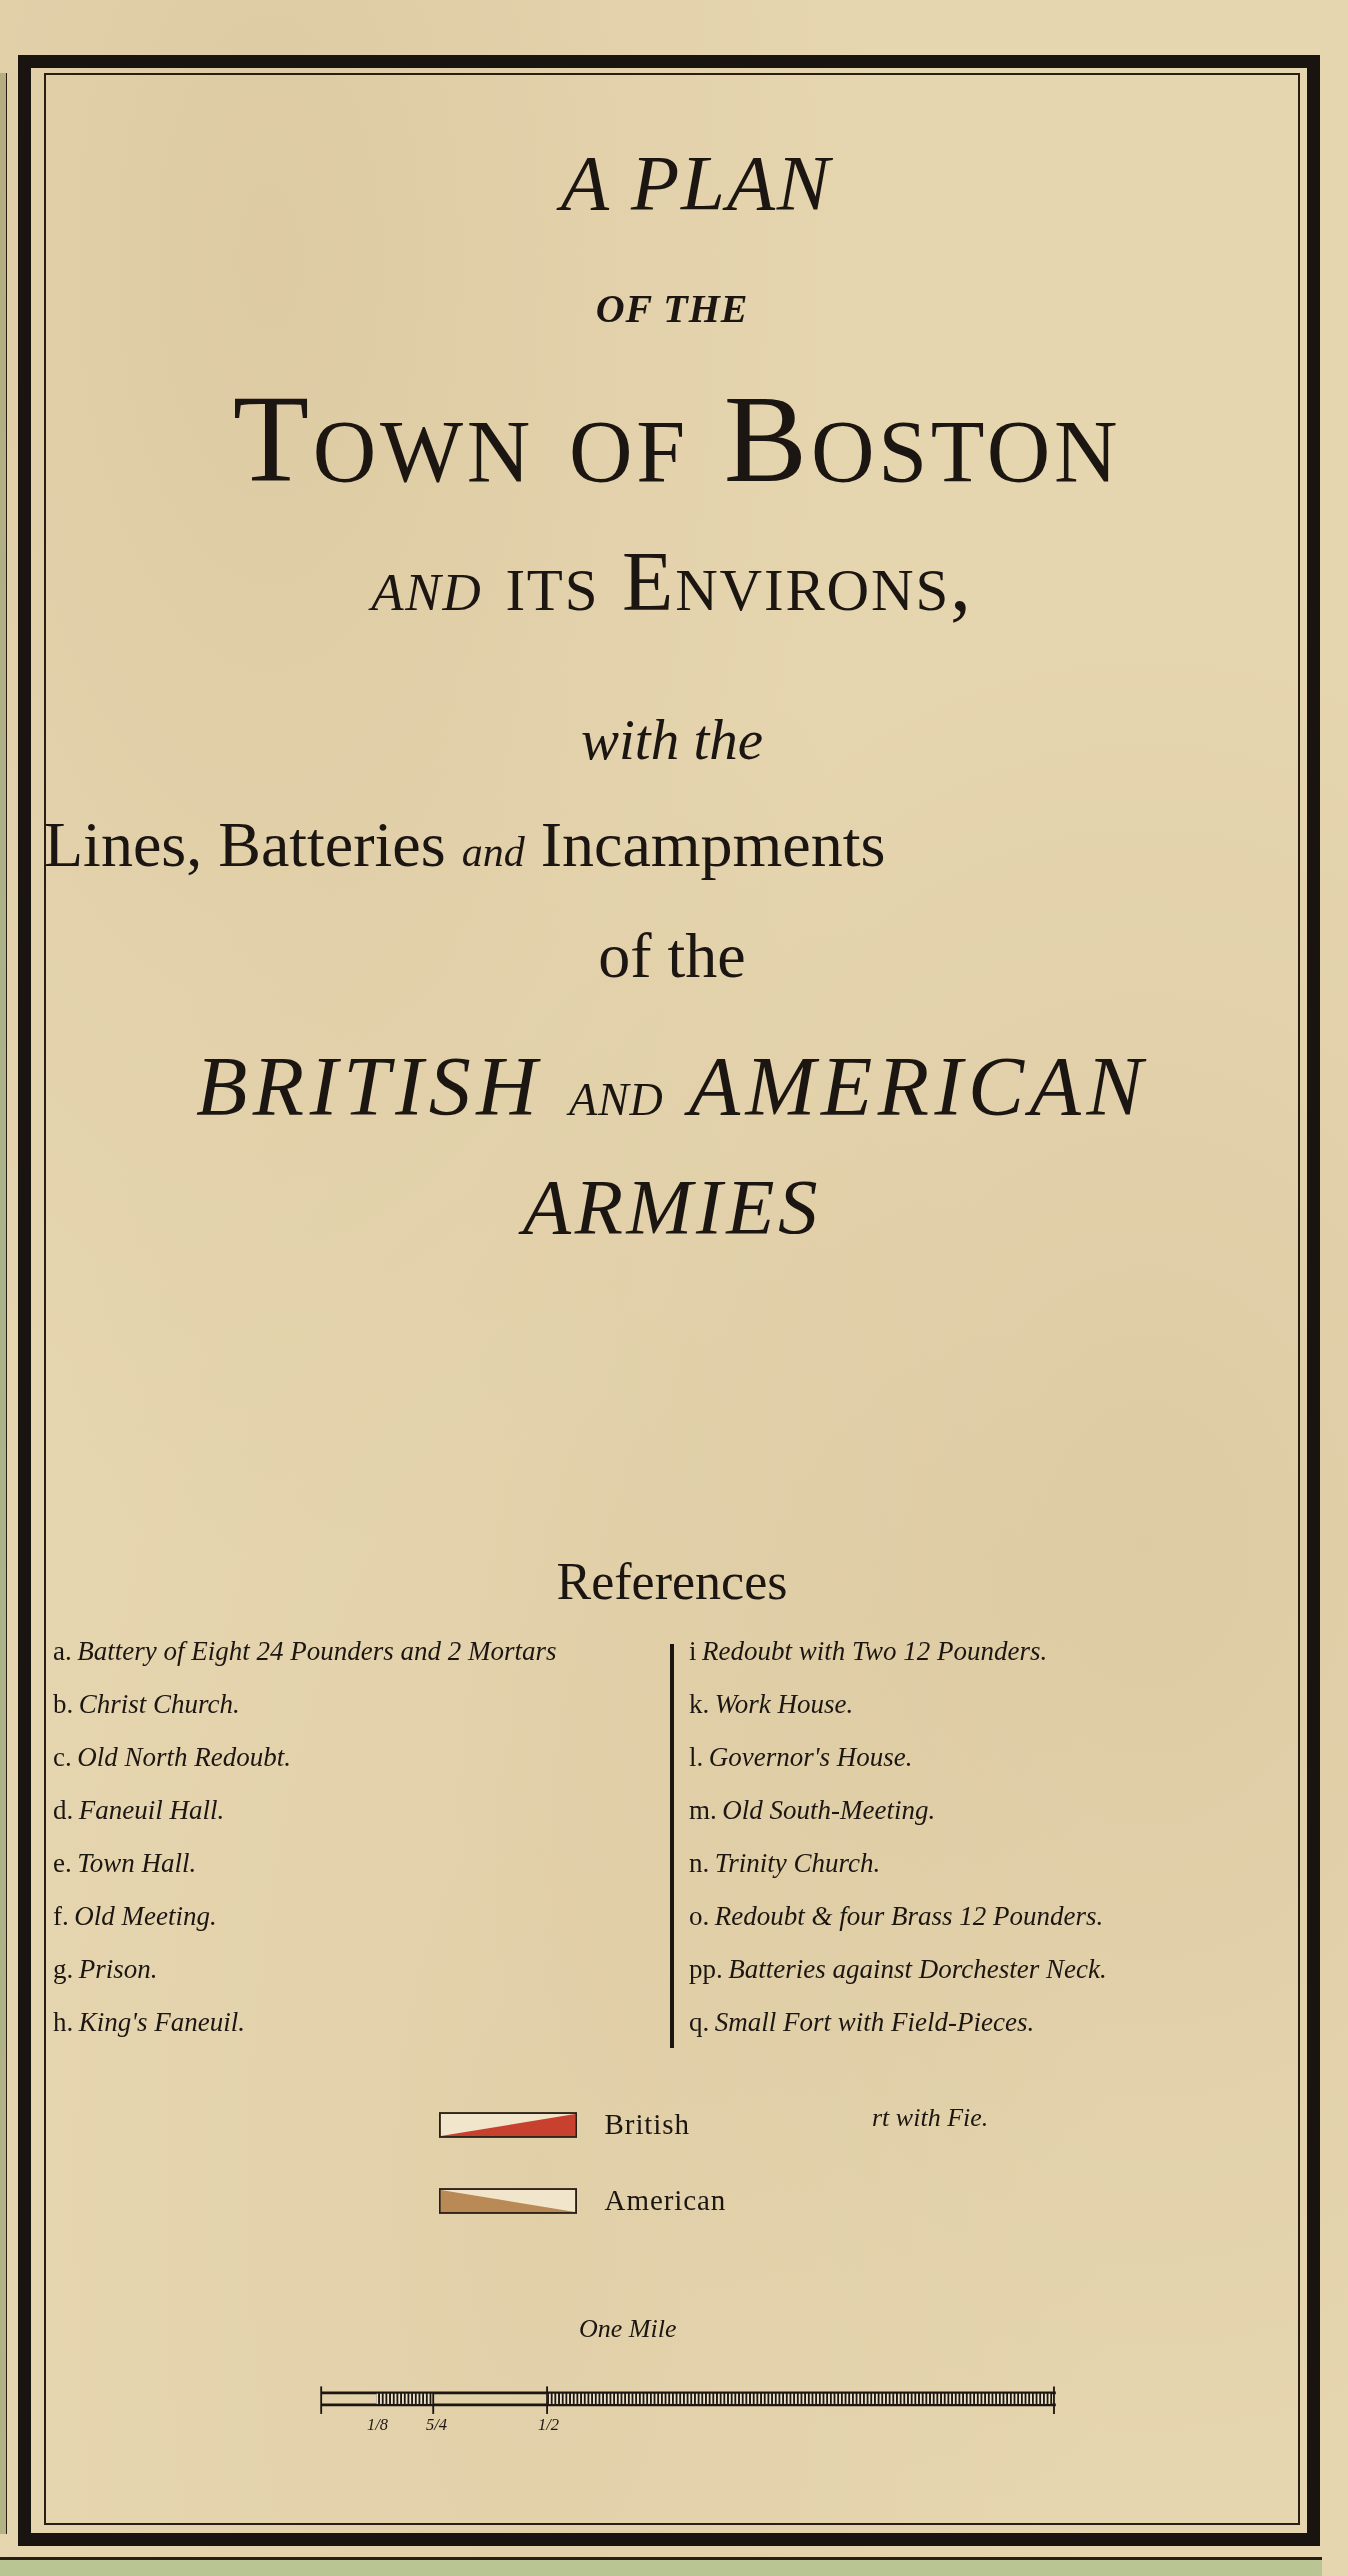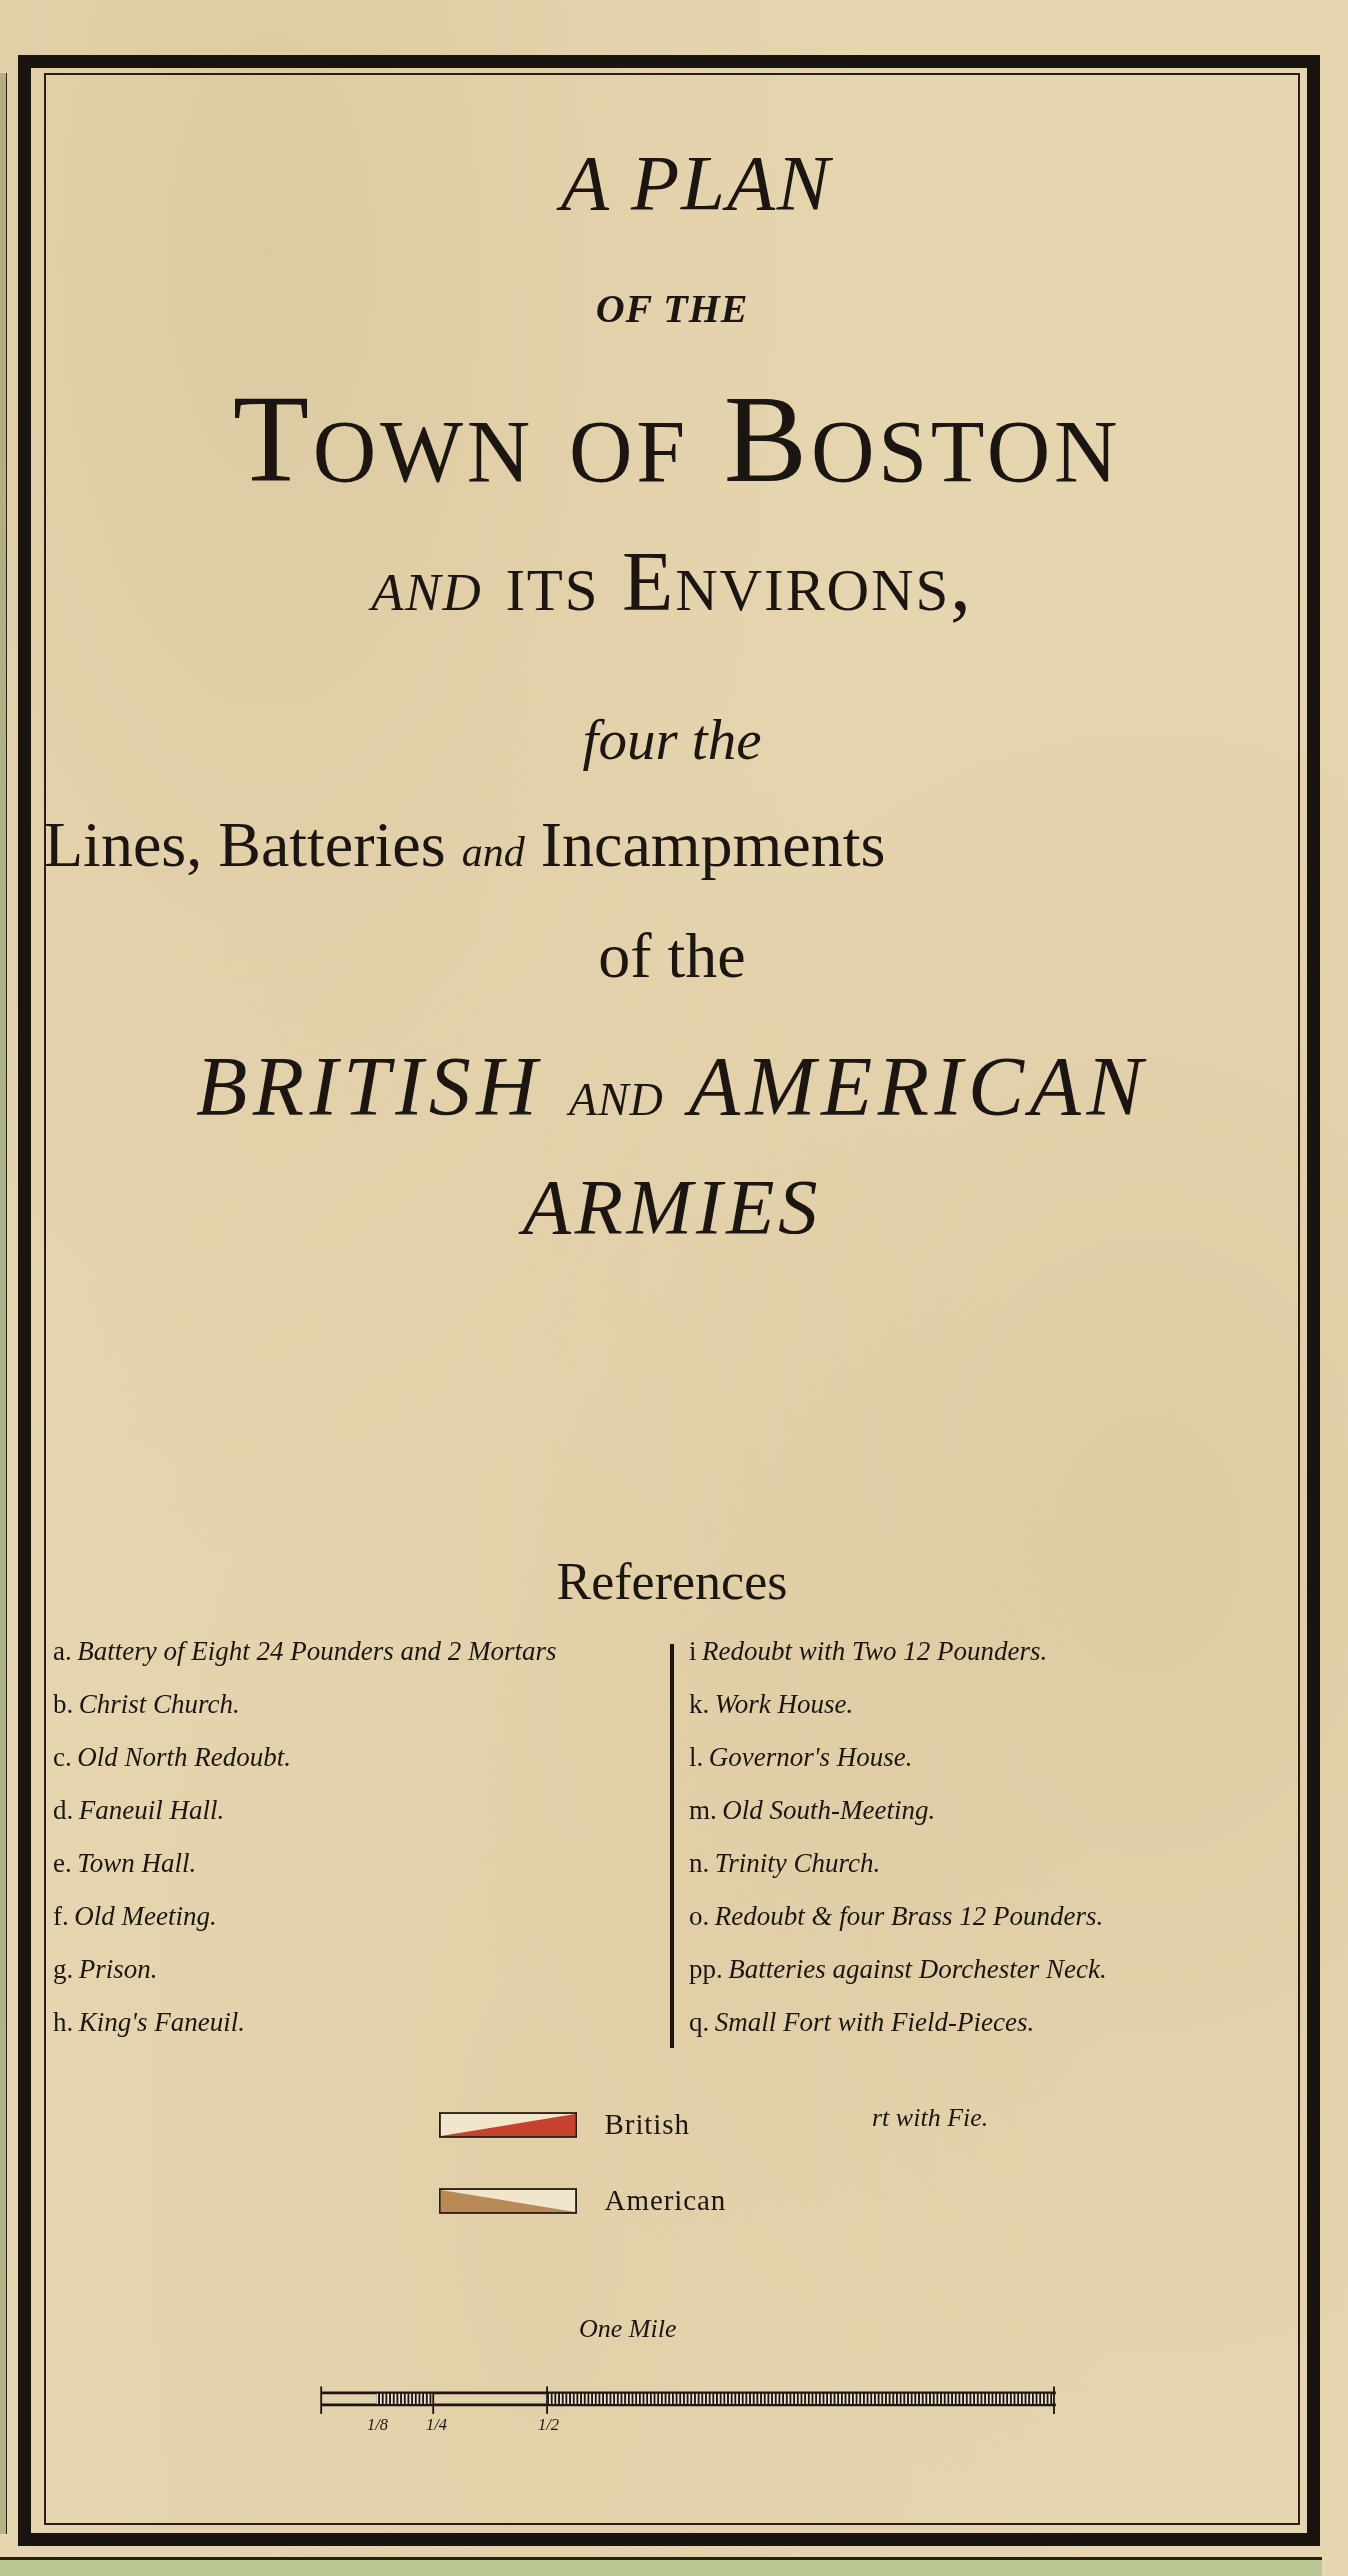--- a/index.html
+++ b/index.html
@@ -144,21 +144,21 @@
 <div class="inner-frame"></div>
 
 <div class="title-block">
   <div class="t-a-plan" style="text-transform: uppercase;">A Plan</div>
   <div class="t-of-the" style="text-transform: uppercase;">of the</div>
   <div class="t-town">Town of Boston</div>
   <div class="t-environs">
     <span class="and" style="text-transform: uppercase;">and</span>
     <span>its Environs,</span>
   </div>
-  <div class="t-with">four the</div>
+  <div class="t-with">with the</div>
   <div class="t-lines">
     <span>Lines, Batteries</span>
     <span class="and">and</span>
     <span>Incampments</span>
   </div>
   <div class="t-ofthe2">of the</div>
   <div class="t-armies-line">
     <span style="text-transform: uppercase;">British</span>
     <span class="and" style="text-transform: uppercase;">and</span>
     <span style="text-transform: uppercase;">American</span>
@@ -227,16 +227,16 @@
     <line x1="10" y1="8" x2="10" y2="38" stroke="#1c1612" stroke-width="2"></line>
     <line x1="10" y1="15" x2="810" y2="15" stroke="#1c1612" stroke-width="3"></line>
     <line x1="10" y1="28" x2="810" y2="28" stroke="#1c1612" stroke-width="3"></line>
     <rect x="70" y="16" width="62" height="11" fill="url(#hatch)"></rect>
     <line x1="132" y1="15" x2="132" y2="38" stroke="#1c1612" stroke-width="2"></line>
     <line x1="256" y1="8" x2="256" y2="38" stroke="#1c1612" stroke-width="2"></line>
     <rect x="256" y="16" width="550" height="11" fill="url(#hatch)"></rect>
     <line x1="808" y1="8" x2="808" y2="38" stroke="#1c1612" stroke-width="2"></line>
   </svg>
   <div class="tick-label" style="left:55px; top:39px;">1/8</div>
-  <div class="tick-label" style="left:114px; top:39px;">1/4</div>
+  <div class="tick-label" style="left:114px; top:39px;">5/4</div>
   <div class="tick-label" style="left:226px; top:39px;">1/2</div>
 </div>
 
 
 </body></html>

